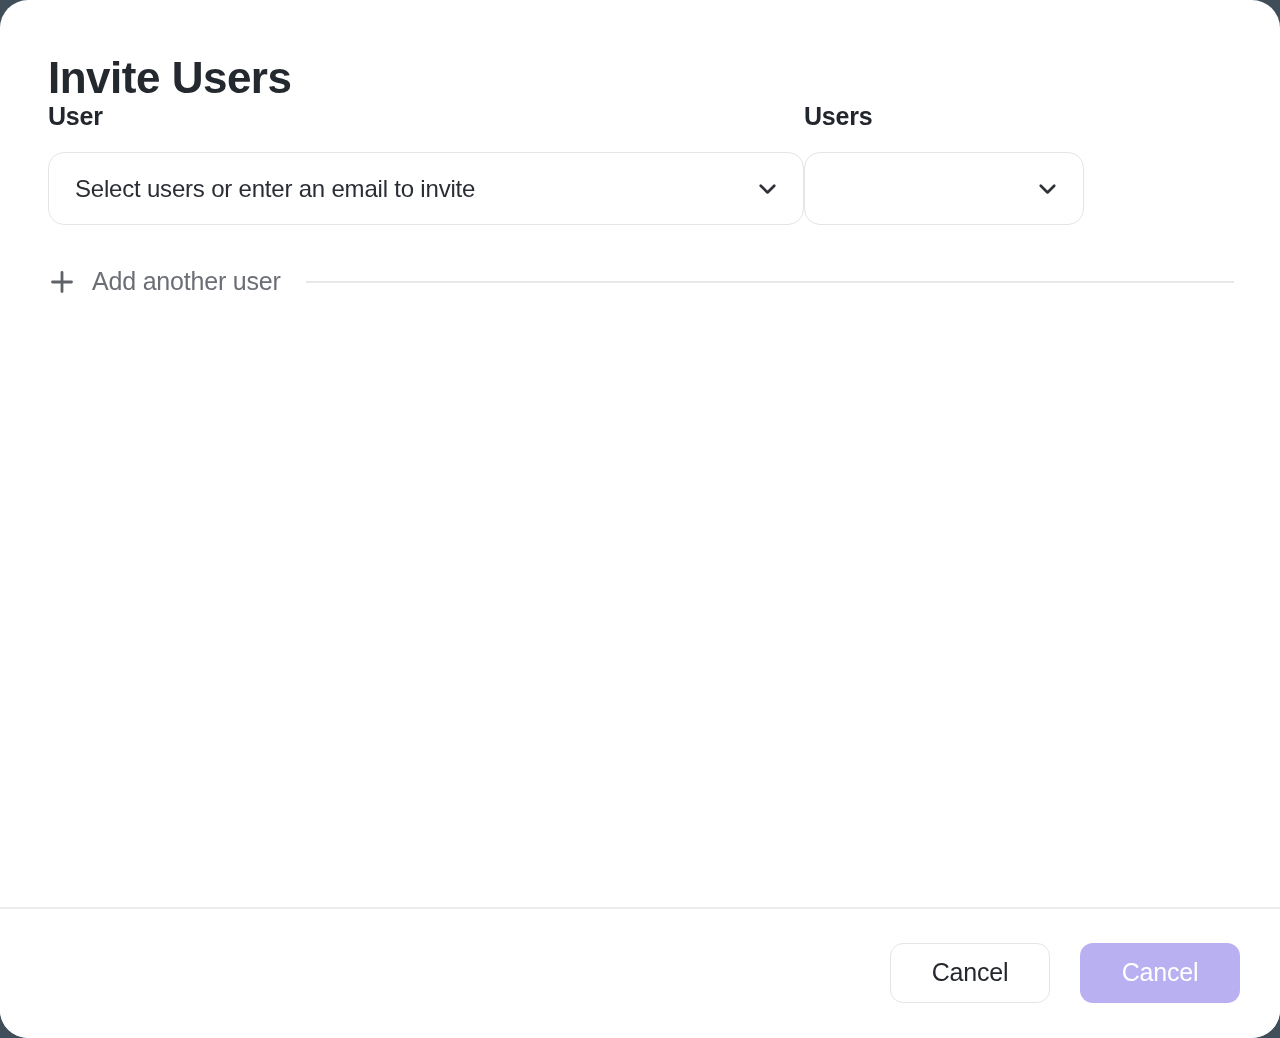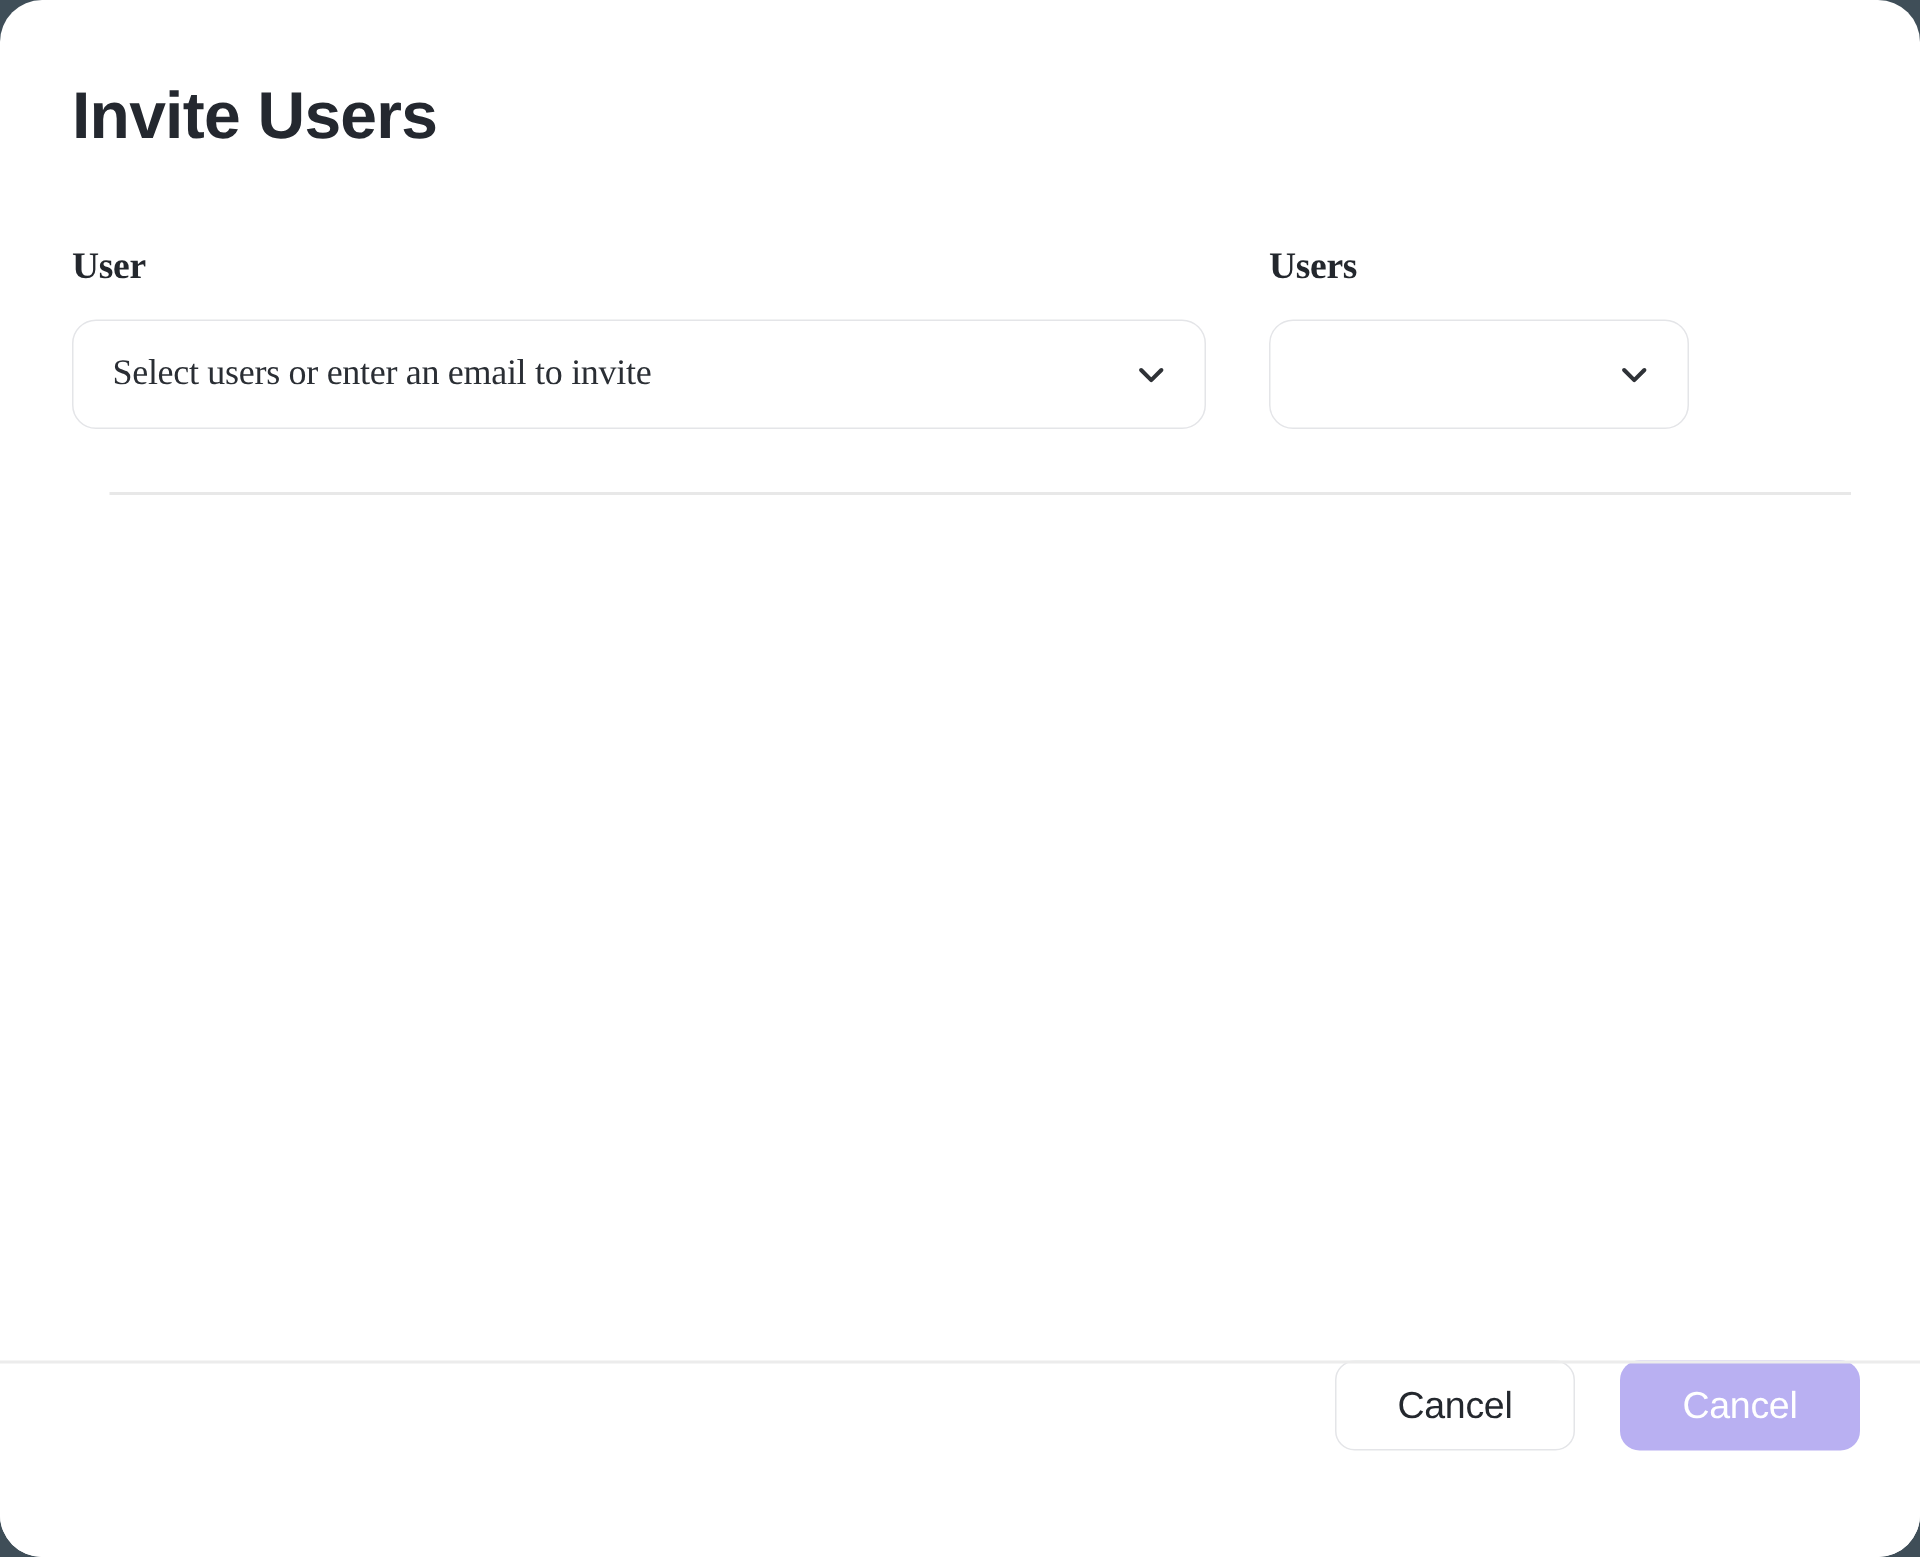--- a/index.html
+++ b/index.html
@@ -22,23 +22,20 @@
   }
   .modal-title {
     font-size: 44px;
     font-weight: 700;
     color: #24282f;
     letter-spacing: -0.5px;
     line-height: 1.1;
   }
   .fields-row {
     display: flex;
-    gap: 42px;
-    margin-top: 62px;
-    font-family: Liberation Serif, serif;
   }
   .field-user { width: 756px; }
   .field-role { width: 280px; }
   .field-label {
     font-size: 25px;
     font-weight: 700;
     color: #23272d;
     margin-bottom: 21px;
     letter-spacing: -0.2px;
   }
@@ -95,21 +92,21 @@
     margin-left: 25px;
     margin-right: 0;
   }
   .footer {
     position: absolute;
     left: 0;
     right: 0;
     bottom: 0;
     height: 131px;
     display: flex;
-    align-items: flex-start;
+    align-items: center;
     justify-content: flex-end;
     gap: 30px;
     padding-right: 40px;
     background: #ffffff;
   }
   .footer-divider {
     position: absolute;
     top: 0;
     left: 0;
     right: 0;
@@ -169,20 +166,28 @@
             <svg width="27" height="27" viewBox="0 0 24 24" fill="none">
               <path d="M6 9.5l6 6 6-6" stroke="#2f3237" stroke-width="2.4" stroke-linecap="round" stroke-linejoin="round"></path>
             </svg>
           </span>
         </div>
       </div>
 
     </div>
 
     <div class="add-row">
+      <button class="add-btn">
+        <span class="plus-icon">
+          <svg width="28" height="28" viewBox="0 0 28 28" fill="none">
+            <path d="M14 4.5v19M4.5 14h19" stroke="#5f6368" stroke-width="2.8" stroke-linecap="round"></path>
+          </svg>
+        </span>
+        <span class="add-label">Add another user</span>
+      </button>
       <div class="add-divider"></div>
     </div>
 
   </div>
 
   <div class="footer">
     <div class="footer-divider"></div>
     <button class="btn btn-cancel">Cancel</button>
     <button class="btn btn-invite" disabled="">Cancel</button>
   </div>

